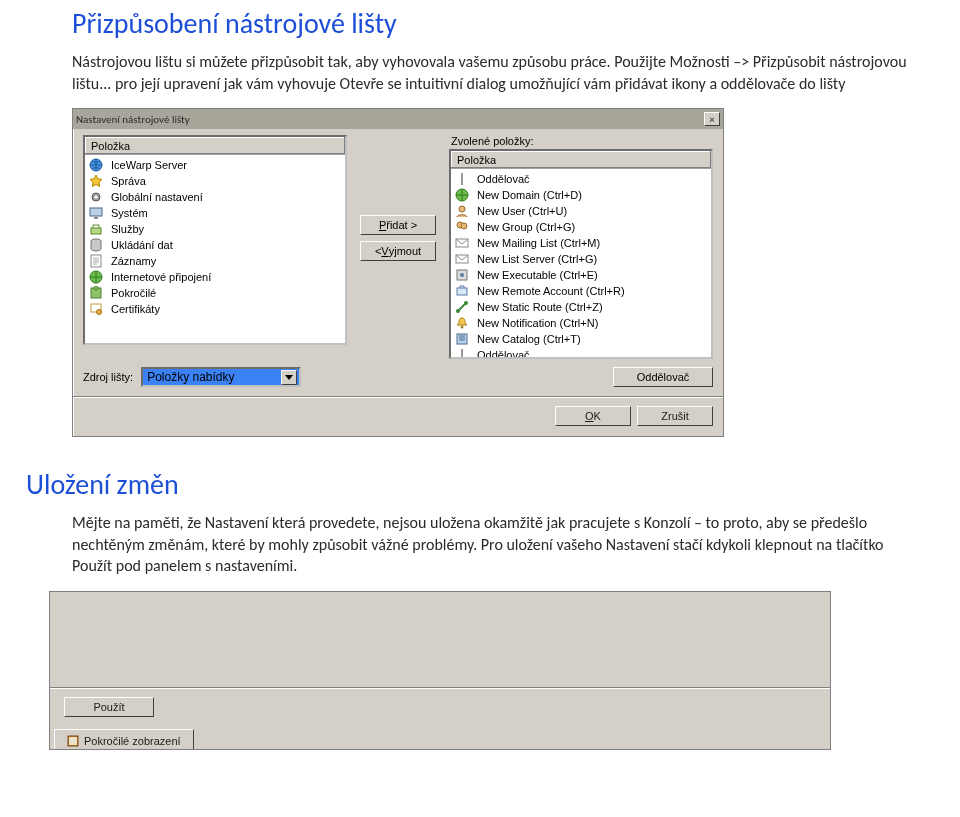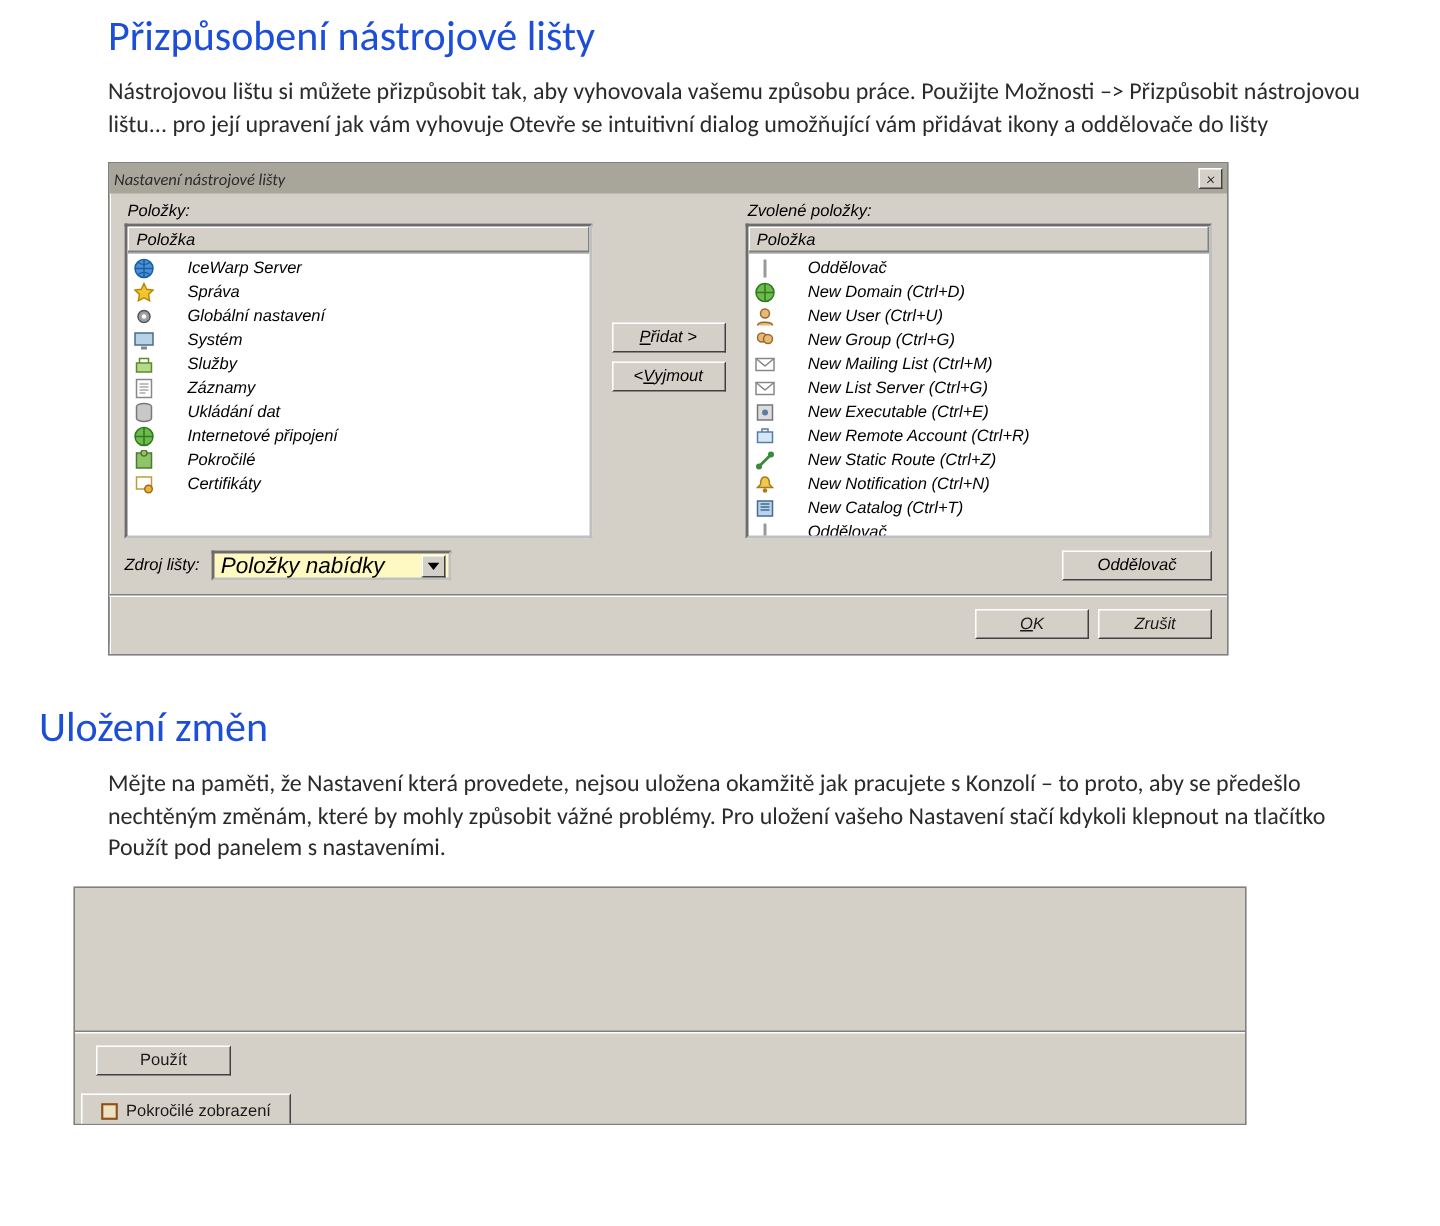--- a/index.html
+++ b/index.html
@@ -23,26 +23,25 @@
     font-family: Calibri, "Segoe UI", Arial, sans-serif;
     font-size: 16px;
     color: #2b2b2b;
     line-height: 1.35;
     margin: 0 0 8px 0;
   }
   h1.lower { margin-left: -46px; margin-top: 30px;}
   
   .win {
     margin-top: 14px;
-    width: 747px;
+    width: 652px;
     background: #d4d0c8;
     border: 1px solid #808080;
     box-shadow: 1px 1px 0 #fff inset;
     padding-bottom: 6px;
-    font-style: italic;
   }
   .titlebar {
     height: 20px;
     background: #a8a59a;
     display: flex;
     align-items: center;
     padding: 0 3px;
     font-size: 11px;
     color: #2b2b2b;
   }
@@ -82,21 +81,21 @@
     padding: 2px 6px;
     font-size: 11px;
     display:flex;align-items:center;
     box-shadow: inset -1px -1px 0 #808080, inset 1px 1px 0 #fff;
   }
   .list-body { padding: 2px 0; }
   .row {
     height: 16px;
     display:flex;
     align-items:center;
-    gap:22px;
+    gap:8px;
     padding: 0 4px;
   }
   .row .ico {
     width:14px;height:14px;
     display:flex;align-items:center;justify-content:center;
   }
   .ico svg { display:block; }
   .row .txt { font-size:11px; white-space:nowrap; }
   .btn {
     min-width: 76px;
@@ -114,25 +113,25 @@
   .btn span.u { text-decoration: underline; }
   .dlg-bottom {
     display:flex;
     align-items:center;
     gap:8px;
     margin-top:8px;
   }
   .dlg-bottom .spacer { flex:1; }
   .combo {
     height:20px;
-    background:#fef9c3;
+    background:#3b82f6;
     border:2px inset #c0c0c0;
     display:inline-flex;align-items:center;
     padding:0 2px 0 4px;
-    font-size:15px;
+    font-size:12px;
     min-width:160px;
   }
   .combo .ctext { flex:1; }
   .combo .cbtn {
     width:16px;height:15px;
     background:#d4d0c8;
     border:1px solid #fff;
     border-right-color:#404040;border-bottom-color:#404040;
     display:flex;align-items:center;justify-content:center;
   }
@@ -187,21 +186,20 @@
 
   <div class="win">
     <div class="titlebar">
       <span class="t-title">Nastavení nástrojové lišty</span>
       <span class="title-close">×</span>
     </div>
     <div class="dlg-body">
       <div class="cols">
 
         <div class="col-left">
-          <div class="lbl">Položky:</div>
           <div class="list">
             <div class="list-header">Položka</div>
             <div class="list-body" id="left-list">
                 <div class="row">
                   <span class="ico">
                     <svg width="14" height="14" viewBox="0 0 14 14">
                       <circle cx="7" cy="7" r="6" fill="#4a90d9" stroke="#1b5fa3"></circle>
                       <path d="M1 7h12M7 1v12M3 3c3 2 5 2 8 0M3 11c3-2 5-2 8 0" stroke="#1b5fa3" fill="none"></path>
                     </svg>
                   </span>
@@ -238,34 +236,34 @@
                     <svg width="14" height="14" viewBox="0 0 14 14">
                       <rect x="2" y="6" width="10" height="6" fill="#b8d88a" stroke="#5a8a2a"></rect>
                       <path d="M4 6V3h6v3" stroke="#5a8a2a" fill="none"></path>
                     </svg>
                   </span>
                   <span class="txt">Služby</span>
                 </div>
                 <div class="row">
                   <span class="ico">
                     <svg width="14" height="14" viewBox="0 0 14 14">
+                      <ellipse cx="7" cy="3" rx="5" ry="2" fill="#c8c8c8" stroke="#777"></ellipse>
+                      <path d="M2 3v8c0 1 2.5 2 5 2s5-1 5-2V3" fill="#c8c8c8" stroke="#777"></path>
+                    </svg>
+                  </span>
+                  <span class="txt">Ukládání dat</span>
+                </div>
+                <div class="row">
+                  <span class="ico">
+                    <svg width="14" height="14" viewBox="0 0 14 14">
                       <rect x="2" y="1" width="10" height="12" fill="#fff" stroke="#888"></rect>
                       <path d="M4 4h6M4 6h6M4 8h6M4 10h4" stroke="#aaa"></path>
                     </svg>
                   </span>
                   <span class="txt">Záznamy</span>
-                </div>
-                <div class="row">
-                  <span class="ico">
-                    <svg width="14" height="14" viewBox="0 0 14 14">
-                      <ellipse cx="7" cy="3" rx="5" ry="2" fill="#c8c8c8" stroke="#777"></ellipse>
-                      <path d="M2 3v8c0 1 2.5 2 5 2s5-1 5-2V3" fill="#c8c8c8" stroke="#777"></path>
-                    </svg>
-                  </span>
-                  <span class="txt">Ukládání dat</span>
                 </div>
                 <div class="row">
                   <span class="ico">
                     <svg width="14" height="14" viewBox="0 0 14 14">
                       <circle cx="7" cy="7" r="6" fill="#6dbb4f" stroke="#2f7a1a"></circle>
                       <path d="M1 7h12M7 1v12" stroke="#2f7a1a" fill="none"></path>
                     </svg>
                   </span>
                   <span class="txt">Internetové připojení</span>
                 </div>

